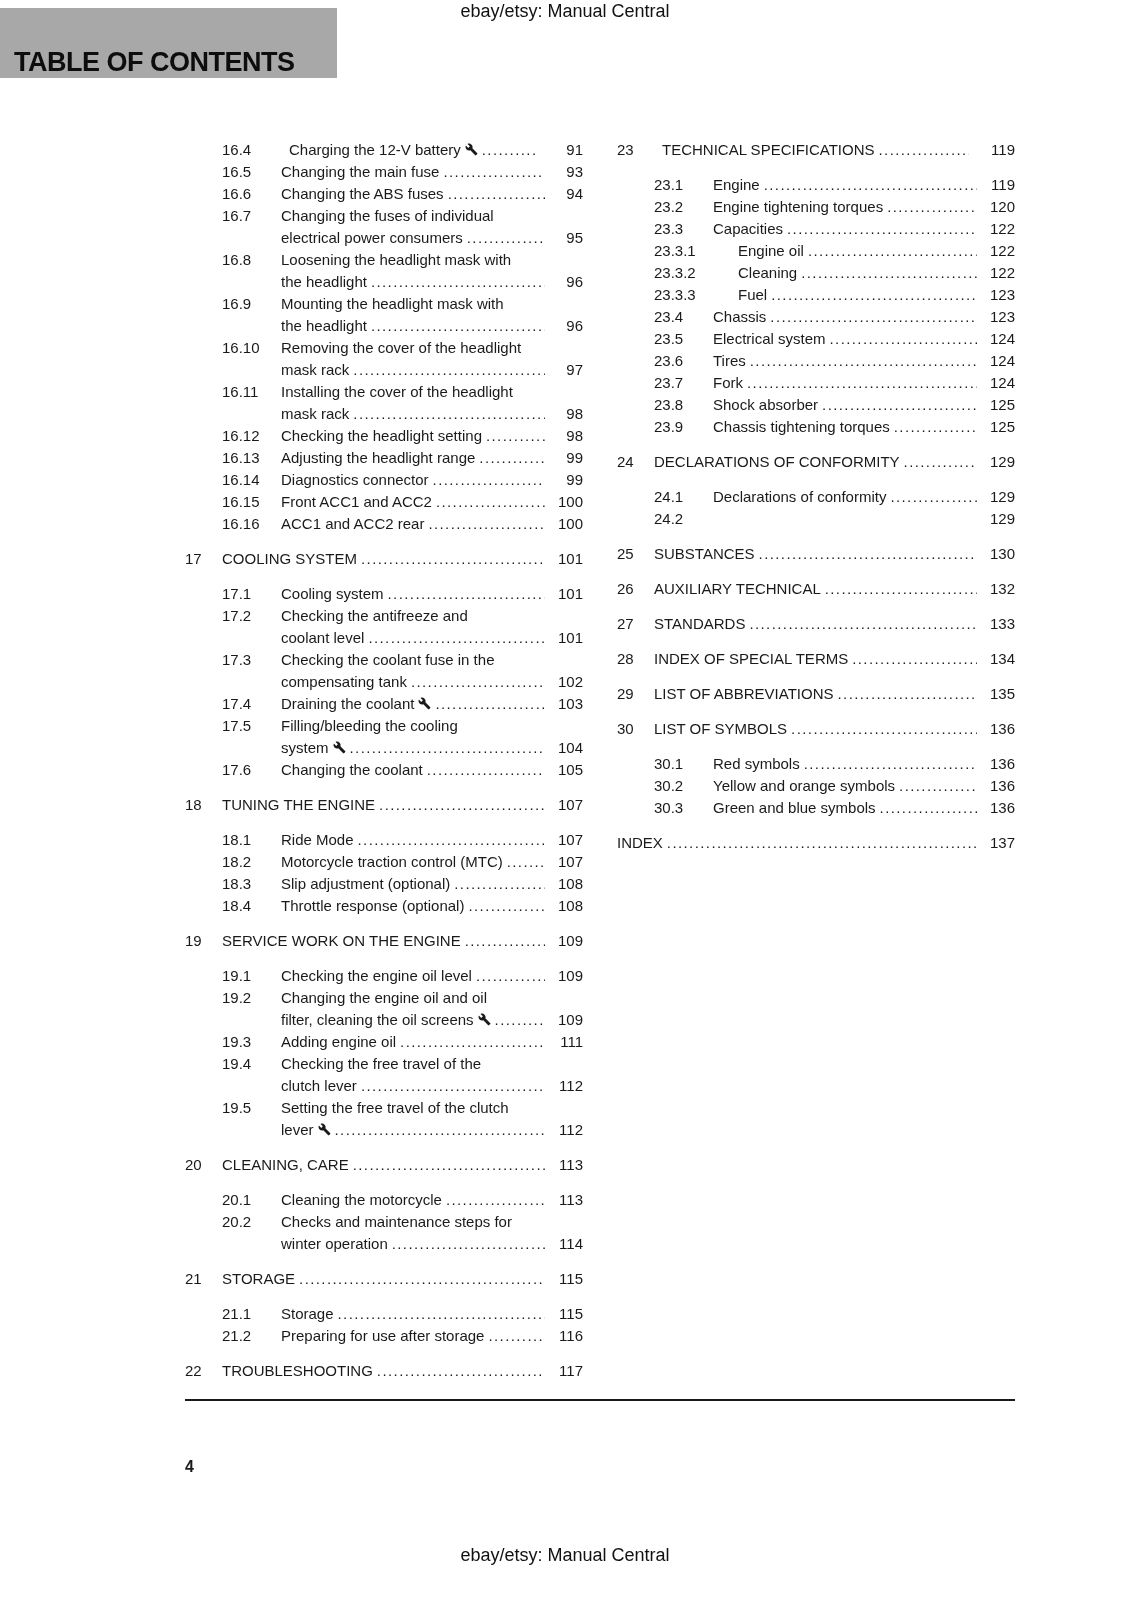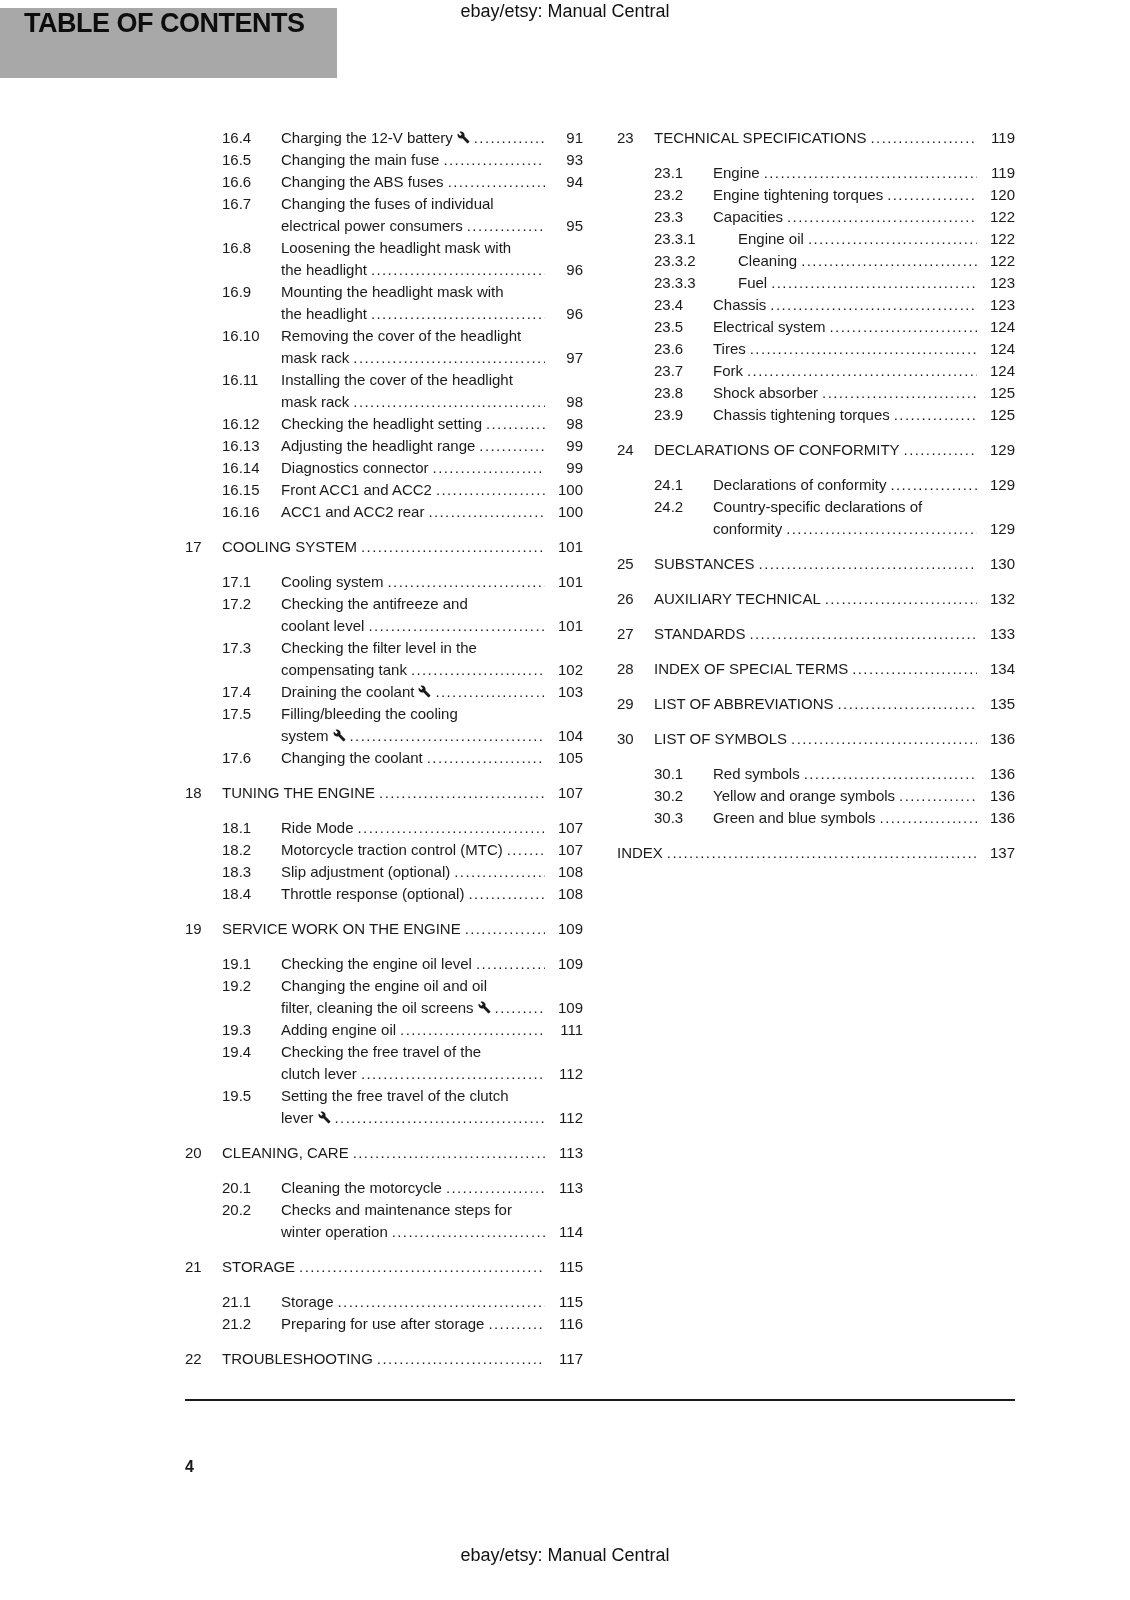--- a/index.html
+++ b/index.html
@@ -14,39 +14,39 @@
   .watermark {
     position: absolute; left: 0; width: 1130px;
     text-align: center; font-size: 18px; color: #111;
   }
   .watermark.top { top: 1px; }
   .watermark.bottom { top: 1545px; }
   .title-box {
     position: absolute; left: 0; top: 8px;
     width: 337px; height: 70px;
     background: #a8a8a8;
-    display: flex; align-items: flex-start;
-    padding-left: 24px;
+    display: flex; align-items: flex-end;
+    padding-left: 14px;
   }
   .title-box .title-text {
     font-size: 27px; font-weight: 700; letter-spacing: -0.5px; color: #0d0d0d;
   }
   .toc {
     position: absolute; left: 185px; top: 127px;
     width: 830px;
     display: flex; gap: 34px; align-items: flex-start;
   }
   .toc-col { width: 398px; flex: 0 0 398px; }
   .toc-entry {
     display: flex; align-items: flex-start;
     font-size: 15px; line-height: 22px;
   }
   .toc-entry.chapter { margin-top: 13px; margin-bottom: 13px; }
   .toc-entry.chapter + .toc-entry.chapter { margin-top: 1px; }
-  .toc-col > .toc-entry:first-child { margin-top: 0; }
+  .toc-col > .toc-entry:first-child { margin-top: 12px; gap: 8px; }
   .num { flex: 0 0 auto; }
   .lvl1 .num { width: 37px; }
   .lvl2 .num { width: 96px; padding-left: 37px; }
   .lvl3 .num { width: 121px; padding-left: 37px; }
   .mid {
     flex: 1 1 auto; min-width: 0;
     position: relative; overflow: hidden;
   }
   .t { white-space: pre-line; }
   .leader {
@@ -176,21 +176,21 @@
           <span class="pg">101</span>
         </div>
         <div class="toc-entry lvl2">
           <span class="num">17.2</span>
           <span class="mid"><span class="t">Checking the antifreeze and
 coolant level</span><span class="leader"></span></span>
           <span class="pg">101</span>
         </div>
         <div class="toc-entry lvl2">
           <span class="num">17.3</span>
-          <span class="mid"><span class="t">Checking the filter level in the
+          <span class="mid"><span class="t">Checking the coolant fuse in the
 compensating tank</span><span class="leader"></span></span>
           <span class="pg">102</span>
         </div>
         <div class="toc-entry lvl2">
           <span class="num">17.4</span>
           <span class="mid"><span class="t">Draining the coolant</span><svg class="wrench" viewBox="0 0 24 24" aria-hidden="true">
               <path d="M22.7 19l-9.1-9.1c.9-2.3.4-5-1.5-6.9-2-2-5-2.4-7.4-1.3L9 6 6 9 1.6 4.7C.4 7.1.9 10.1 2.9 12.1c1.9 1.9 4.6 2.4 6.9 1.5l9.1 9.1c.4.4 1 .4 1.4 0l2.3-2.3c.5-.4.5-1.1.1-1.4z"></path>
             </svg><span class="leader"></span></span>
           <span class="pg">103</span>
         </div>
@@ -377,22 +377,21 @@
           <span class="mid"><span class="t">DECLARATIONS OF CONFORMITY</span><span class="leader"></span></span>
           <span class="pg">129</span>
         </div>
         <div class="toc-entry lvl2">
           <span class="num">24.1</span>
           <span class="mid"><span class="t">Declarations of conformity</span><span class="leader"></span></span>
           <span class="pg">129</span>
         </div>
         <div class="toc-entry lvl2">
           <span class="num">24.2</span>
-          <span class="mid"><span class="t">Country-specific declarations of
-conformity</span><span class="leader"></span></span>
+          <span class="mid"><span class="leader"></span></span>
           <span class="pg">129</span>
         </div>
         <div class="toc-entry lvl1 chapter">
           <span class="num">25</span>
           <span class="mid"><span class="t">SUBSTANCES</span><span class="leader"></span></span>
           <span class="pg">130</span>
         </div>
         <div class="toc-entry lvl1 chapter">
           <span class="num">26</span>
           <span class="mid"><span class="t">AUXILIARY TECHNICAL</span><span class="leader"></span></span>

